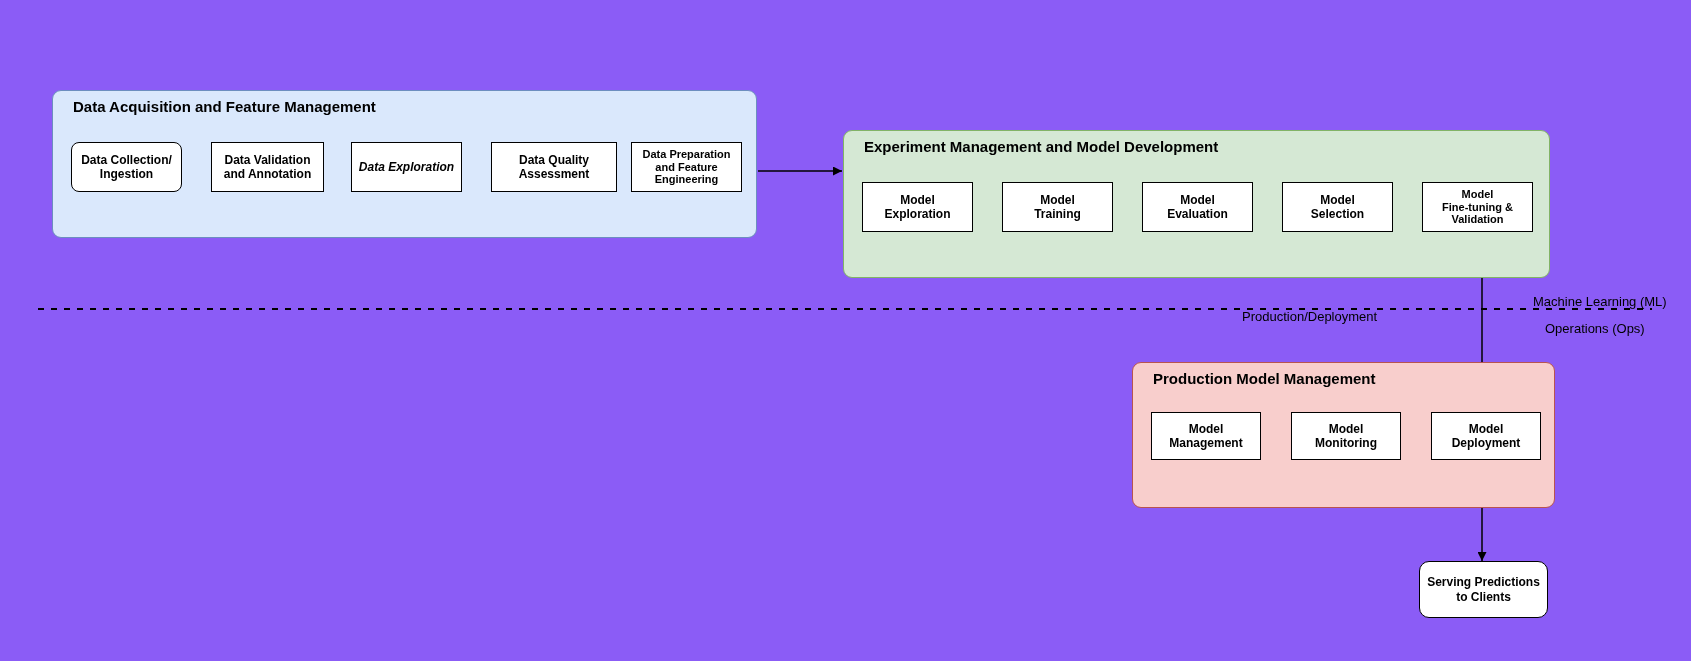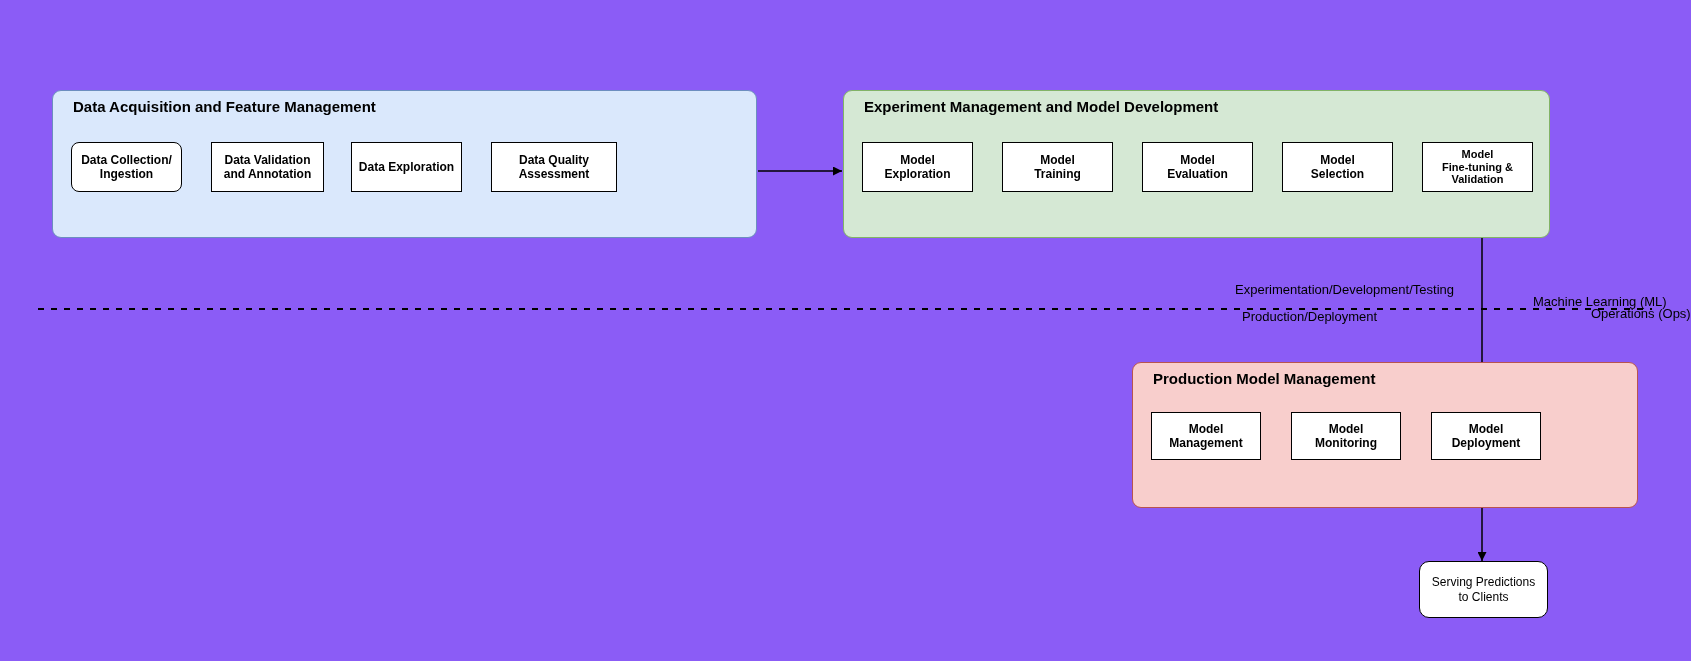--- a/index.html
+++ b/index.html
@@ -3,39 +3,39 @@
 <meta charset="utf-8">
 <style>
   html,body{margin:0;padding:0;background:#fff;}
   .canvas{
     position:relative; width:1691px; height:661px; background:#8b5cf6;
     font-family:"Liberation Sans", sans-serif; color:#000; overflow:hidden;
   }
   .connectors{position:absolute; left:0; top:0; width:1691px; height:661px; pointer-events:none;}
   .container{position:absolute; border:1.5px solid; border-radius:9px; box-sizing:border-box;}
   .container.blue {background:#dae8fc; border-color:#6c8ebf;}
-  .container.green{background:#d5e8d4; border-color:#82b366;}
+  .container.green{background:#d5e8d4; border-color:#82b366;margin-top:40px;}
   .container.red  {background:#f8cecc; border-color:#b85450;}
   .container-title{
     position:absolute; left:20px; top:7px;
     font-size:15px; font-weight:bold; white-space:nowrap;
   }
   .node{
     position:absolute; box-sizing:border-box;
     background:#ffffff; border:1.5px solid #000;
     display:flex; align-items:center; justify-content:center;
     text-align:center; font-size:12px; font-weight:bold; line-height:1.2;
     white-space:pre-line;
   }
   .node.small{font-size:11px; line-height:1.18;}
   .terminal{
     position:absolute; box-sizing:border-box;
     background:#ffffff; border:1.5px solid #000; border-radius:10px;
     display:flex; align-items:center; justify-content:center;
-    text-align:center; font-size:12px; font-weight:normal; line-height:1.25;
+    text-align:center; font-size:12px; font-weight:bold; line-height:1.25;
     white-space:pre-line;
   }
   .divider-label{
     position:absolute; font-size:13px; line-height:15px; white-space:nowrap;
   }
   .divider-label.right-align{text-align:right;}
 </style>
 </head>
 <body>
 
@@ -69,46 +69,48 @@
 
     <line x1="1482" y1="459" x2="1482" y2="561" stroke="#000" stroke-width="1.5" marker-end="url(#ah)"></line>
   </svg>
 
   <div class="container blue" style="left:52px; top:90px; width:705px; height:148px;">
     <div class="container-title">Data Acquisition and Feature Management</div>
     <div class="node" style="left:18px; top:51px; width:111px; height:50px;border-radius:8px;">Data Collection/
 Ingestion</div>
     <div class="node" style="left:158px; top:51px; width:113px; height:50px;">Data Validation
 and Annotation</div>
-    <div class="node" style="left:298px; top:51px; width:111px; height:50px;">Data Exploration</div>
+    <div class="node" style="left:298px; top:51px; width:111px; height:50px;font-style:italic;">Data Exploration</div>
     <div class="node" style="left:438px; top:51px; width:126px; height:50px;">Data Quality
 Assessment</div>
+    <div class="node small" style="left:578px; top:51px; width:111px; height:50px;">Data Preparation
+and Feature
+Engineering</div>
   </div>
 
   <div class="container green" style="left:843px; top:90px; width:707px; height:148px;">
     <div class="container-title">Experiment Management and Model Development</div>
     <div class="node" style="left:18px; top:51px; width:111px; height:50px;">Model
 Exploration</div>
     <div class="node" style="left:158px; top:51px; width:111px; height:50px;">Model
 Training</div>
     <div class="node" style="left:298px; top:51px; width:111px; height:50px;">Model
 Evaluation</div>
     <div class="node" style="left:438px; top:51px; width:111px; height:50px;">Model
 Selection</div>
     <div class="node small" style="left:578px; top:51px; width:111px; height:50px;">Model
 Fine-tuning &amp;
 Validation</div>
   </div>
 
-  <div class="divider-label right-align" style="left:1154px; top:282px; width:300px;">Experimentation/Development/Testing</div>
   <div class="divider-label" style="left:1533px; top:294px;">Machine Learning (ML)</div>
   <div class="divider-label" style="left:1242px; top:309px;">Production/Deployment</div>
-  <div class="divider-label" style="left:1545px; top:306px;margin-left:46px;">Operations (Ops)</div>
+  <div class="divider-label" style="left:1545px; top:321px;">Operations (Ops)</div>
 
-  <div class="container red" style="left:1132px; top:362px; width:506px; height:146px;">
+  <div class="container red" style="left:1132px; top:362px; width:423px; height:146px;">
     <div class="container-title">Production Model Management</div>
     <div class="node" style="left:18px; top:49px; width:110px; height:48px;">Model
 Management</div>
     <div class="node" style="left:158px; top:49px; width:110px; height:48px;">Model
 Monitoring</div>
     <div class="node" style="left:298px; top:49px; width:110px; height:48px;">Model
 Deployment</div>
   </div>
 
   <div class="terminal" style="left:1419px; top:561px; width:129px; height:57px;">Serving Predictions

